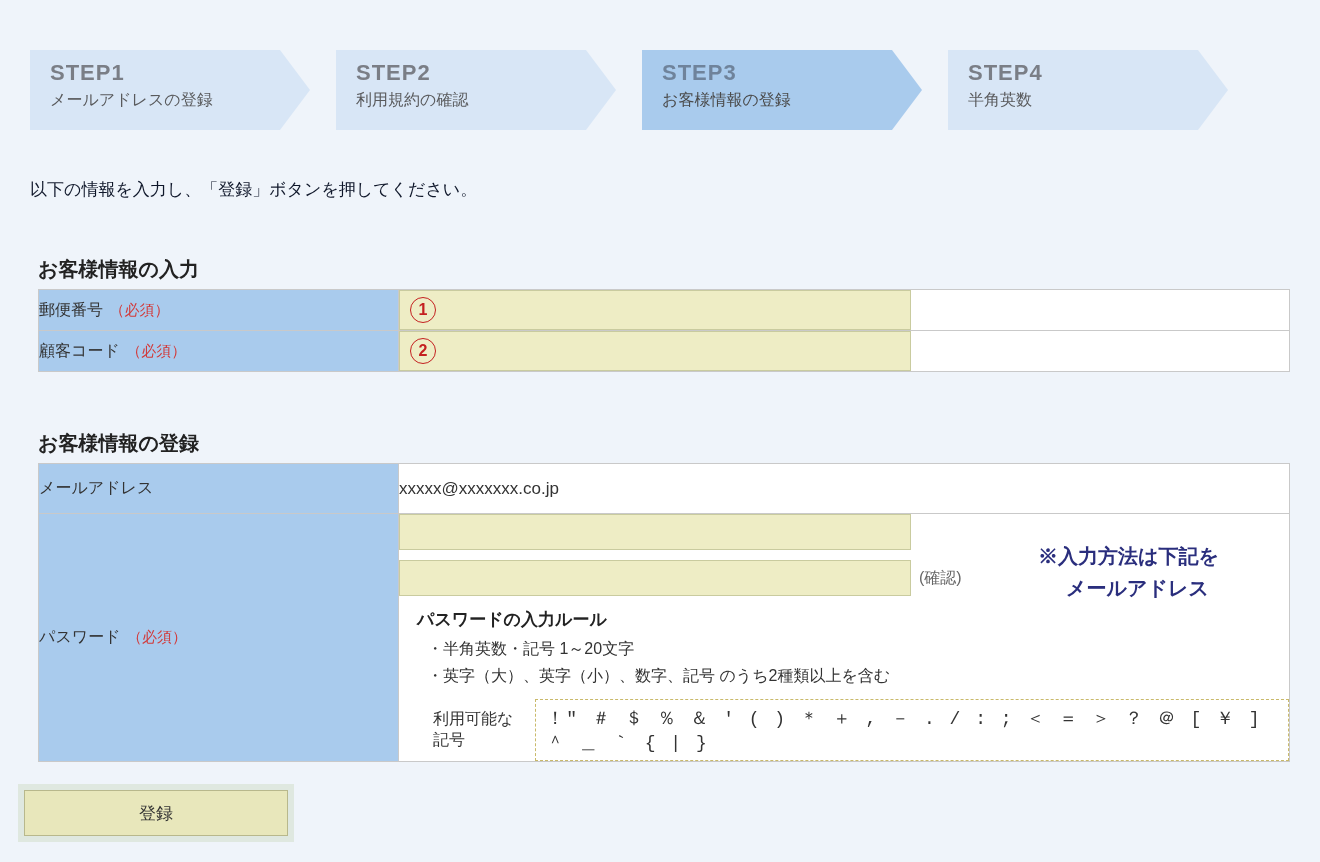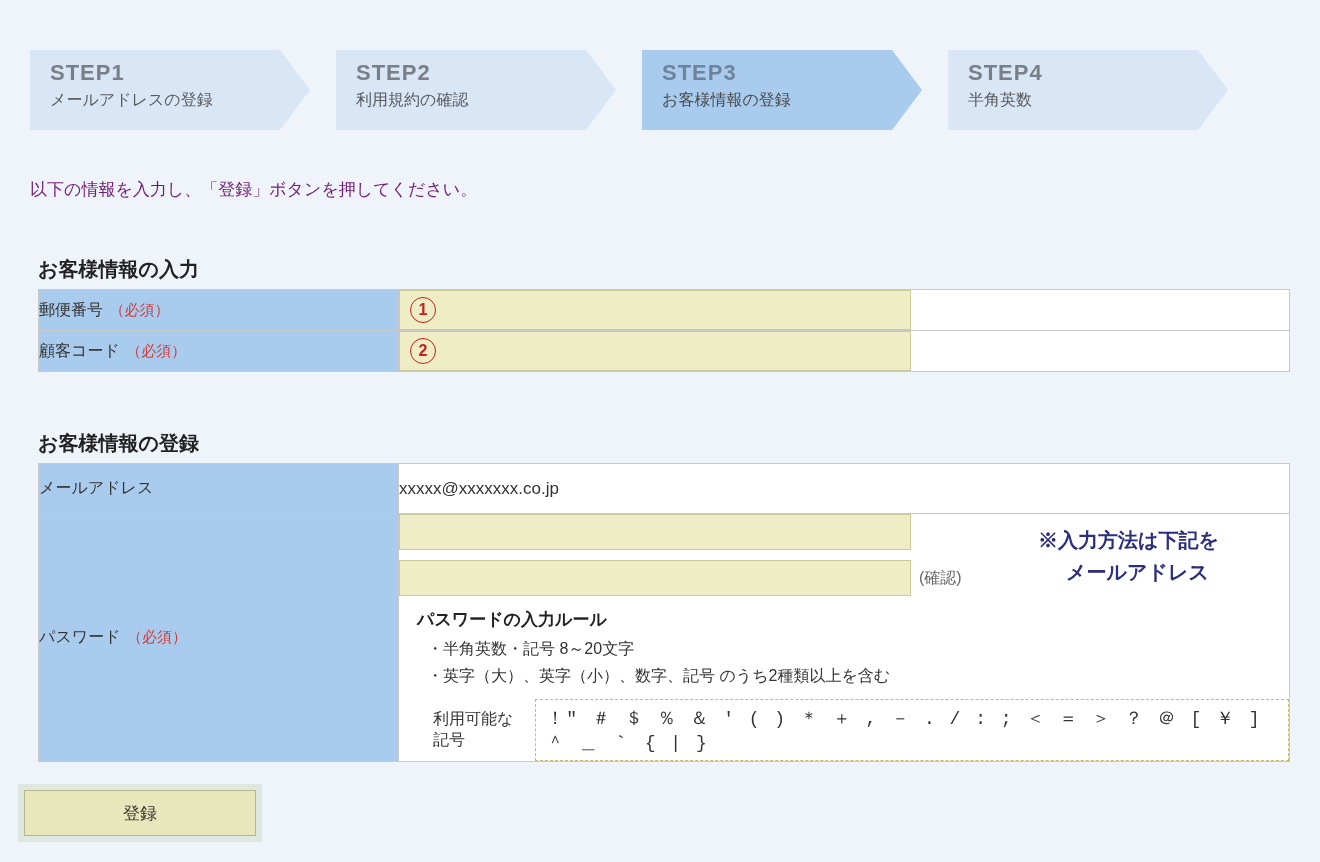--- a/index.html
+++ b/index.html
@@ -44,21 +44,21 @@
   .step-sub {
     font-size: 16px;
     color: #595a5c;
     margin-top: 4px;
   }
   .step.active .step-title { color: #6f839b; }
   .step.active .step-sub   { color: #4a4a4a; }
 
   .intro {
     font-size: 17px;
-    color: #701a75;
+    color: #0f172a;
     margin: 30px 0 55px 0;
   }
 
   .section-title {
     font-size: 20px;
     font-weight: 700;
     color: #222;
     margin: 0 0 6px 8px;
   }
 
@@ -160,21 +160,21 @@
     color:#333;
     font-family: "Courier New", monospace;
   }
 
   .submit-wrap {
     margin: 28px 0 0 0;
     display:flex;
   }
   .submit-btn {
     margin-left: -6px;
-    width: 232px;
+    width: 264px;
     height: 46px;
     background: #e8e7bb;
     border: 1px solid #b8b88c;
     color: #333;
     font-size: 17px;
     display:flex; align-items:center; justify-content:center;
     box-shadow: 0 0 0 6px #dfe8e0;
     cursor: pointer;
   }
 
@@ -277,36 +277,36 @@
         <span class="email-val">xxxxx@xxxxxxx.co.jp</span>
       </td>
     </tr>
     <tr>
       <th class="label-cell" style="vertical-align:middle;">
         <span>パスワード</span>
         <span class="req">（必須）</span>
       </th>
       <td class="pw-cell rel">
 
-        <div class="note-box" style="top:10px;">
+        <div class="note-box" style="top:26px;">
           <div>※入力方法は下記を</div>
           <div style="padding-left:28px;">メールアドレス</div>
         </div>
 
         <div class="pw-row">
           <div class="yellow-input"></div>
         </div>
         <div class="pw-row">
           <div class="yellow-input"></div>
           <span class="confirm-label">(確認)</span>
         </div>
 
         <div class="pw-rules-title">パスワードの入力ルール</div>
         <div class="pw-rules">
-          <div>・半角英数・記号 8～20文字</div>
+          <div>・半角英数・記号 1～20文字</div>
           <div>・英字（大）、英字（小）、数字、記号 のうち2種類以上を含む</div>
         </div>
         <div class="symbols-row">
           <span class="symbols-label">利用可能な記号</span>
           <span class="symbols-box">！" ＃ ＄ ％ ＆ ' ( ) ＊ ＋ , － . / : ; ＜ ＝ ＞ ？ ＠ [ ￥ ] ＾ ＿ ｀ { | }</span>
         </div>
       </td>
     </tr>
   </tbody>
     </table>

